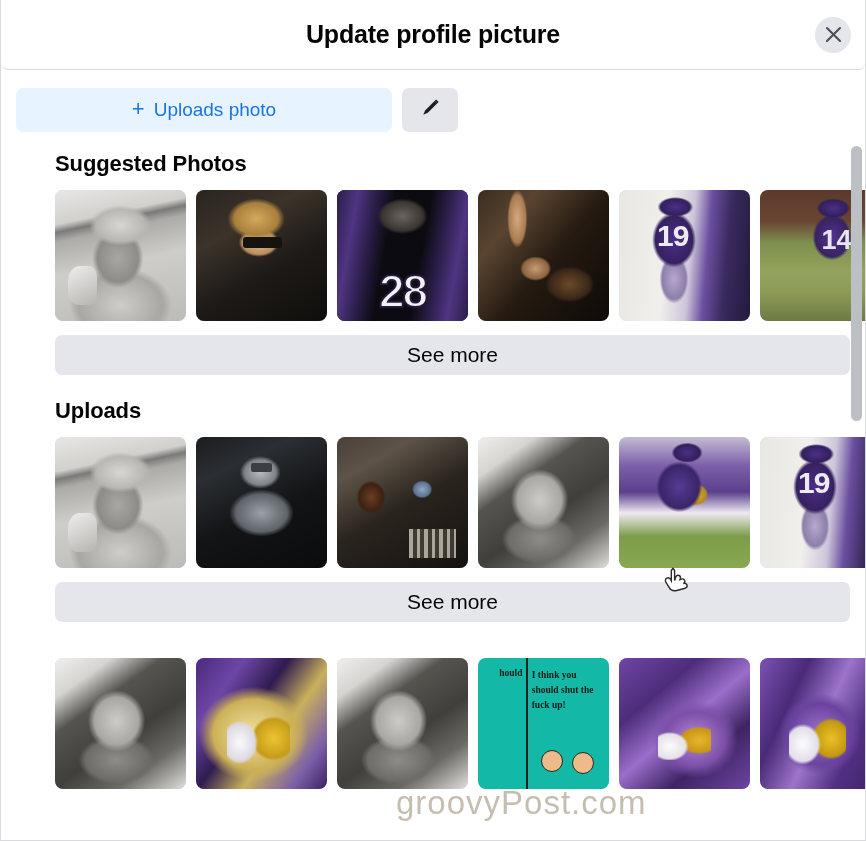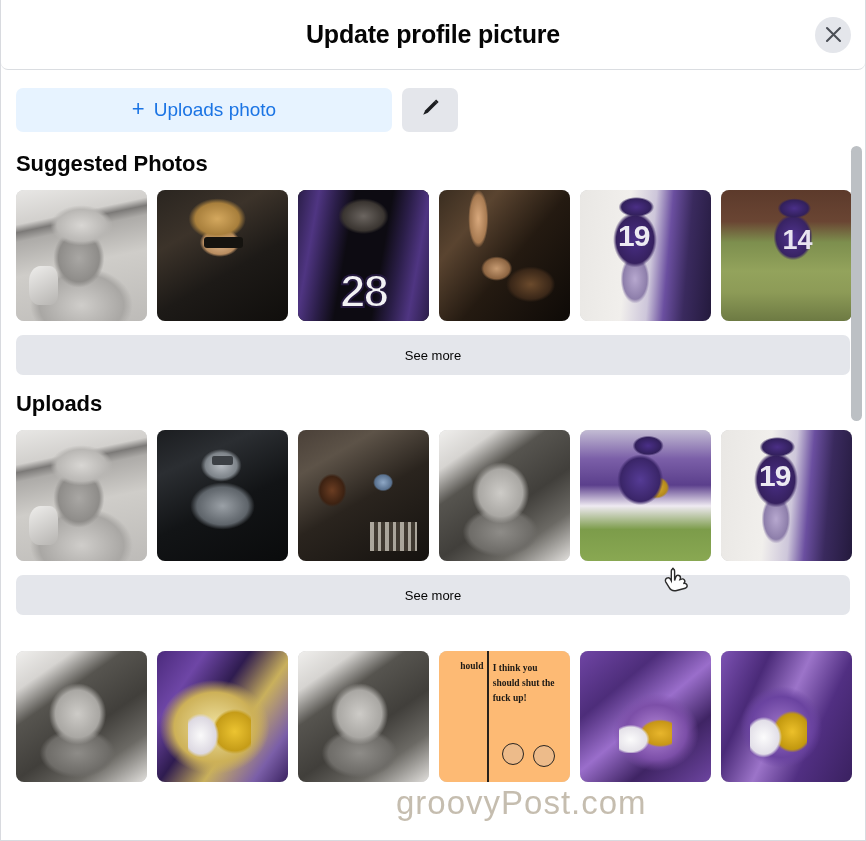--- a/index.html
+++ b/index.html
@@ -95,21 +95,21 @@
     background: #e4e6eb;
   }
 
   
   .scroll-body {
     position: relative;
     padding: 0 15px;
     overflow: hidden;
   }
 
-  .section { padding-top: 19px; }
+  .section { padding-top: 19px; margin-left: 39px; }
   .section-title {
     font-size: 22px;
     font-weight: bold;
     color: #050505;
     margin-bottom: 13px;
     letter-spacing: -0.1px;
   }
 
   .thumb-grid {
     display: grid;
@@ -128,21 +128,21 @@
   .thumb-art { position: absolute; inset: 0; }
 
   .see-more {
     margin-top: 14px;
     width: 100%;
     height: 40px;
     background: #e4e6eb;
     border: none;
     border-radius: 7px;
     font-family: "Liberation Sans", sans-serif;
-    font-size: 13px;
+    font-size: 21px;
     color: #050505;
     cursor: pointer;
   }
 
   
   .scrollbar-track {
     position: absolute;
     top: 76px;
     right: 3px;
     width: 11px;
@@ -328,21 +328,21 @@
   .art-vkneel {
     background:
       radial-gradient(ellipse 14% 9% at 52% 12%, #4a2f88 0%, #32205c 70%, transparent 85%),
       radial-gradient(ellipse 20% 22% at 46% 38%, #553b95 0%, #3a2568 75%, transparent 88%),
       radial-gradient(ellipse 12% 10% at 58% 44%, #e3b230 0%, #b48a1c 70%, transparent 85%),
       linear-gradient(180deg, #c3bcd3 0%, #7b5fa8 22%, #5b3f8c 42%, #efeaf2 58%, #7c9c4a 76%, #89a852 100%);
   }
 
   
   .art-comic {
-    background: #fdba74;
+    background: #14b8a6;
   }
   .art-comic .panel-line {
     position: absolute;
     left: 37%;
     top: 0; bottom: 0;
     width: 2px;
     background: #26211c;
   }
   .art-comic .comic-text {
     position: absolute;
@@ -473,21 +473,21 @@
         <div class="thumb">
             <div class="thumb-art art-v19"></div>
           </div>
         <div class="thumb">
             <div class="thumb-art art-v14"></div>
           </div>
       </div>
       <button class="see-more">See more</button>
     </div>
 
-    <div class="section" style="padding-top:16px">
+    <div class="section" style="padding-top:23px">
       <div class="section-title">Uploads</div>
       <div class="thumb-grid">
         <div class="thumb">
             <div class="thumb-art art-beanie"></div>
           </div>
         <div class="thumb">
             <div class="thumb-art art-mando"></div>
           </div>
         <div class="thumb">
             <div class="thumb-art art-chess"></div>

